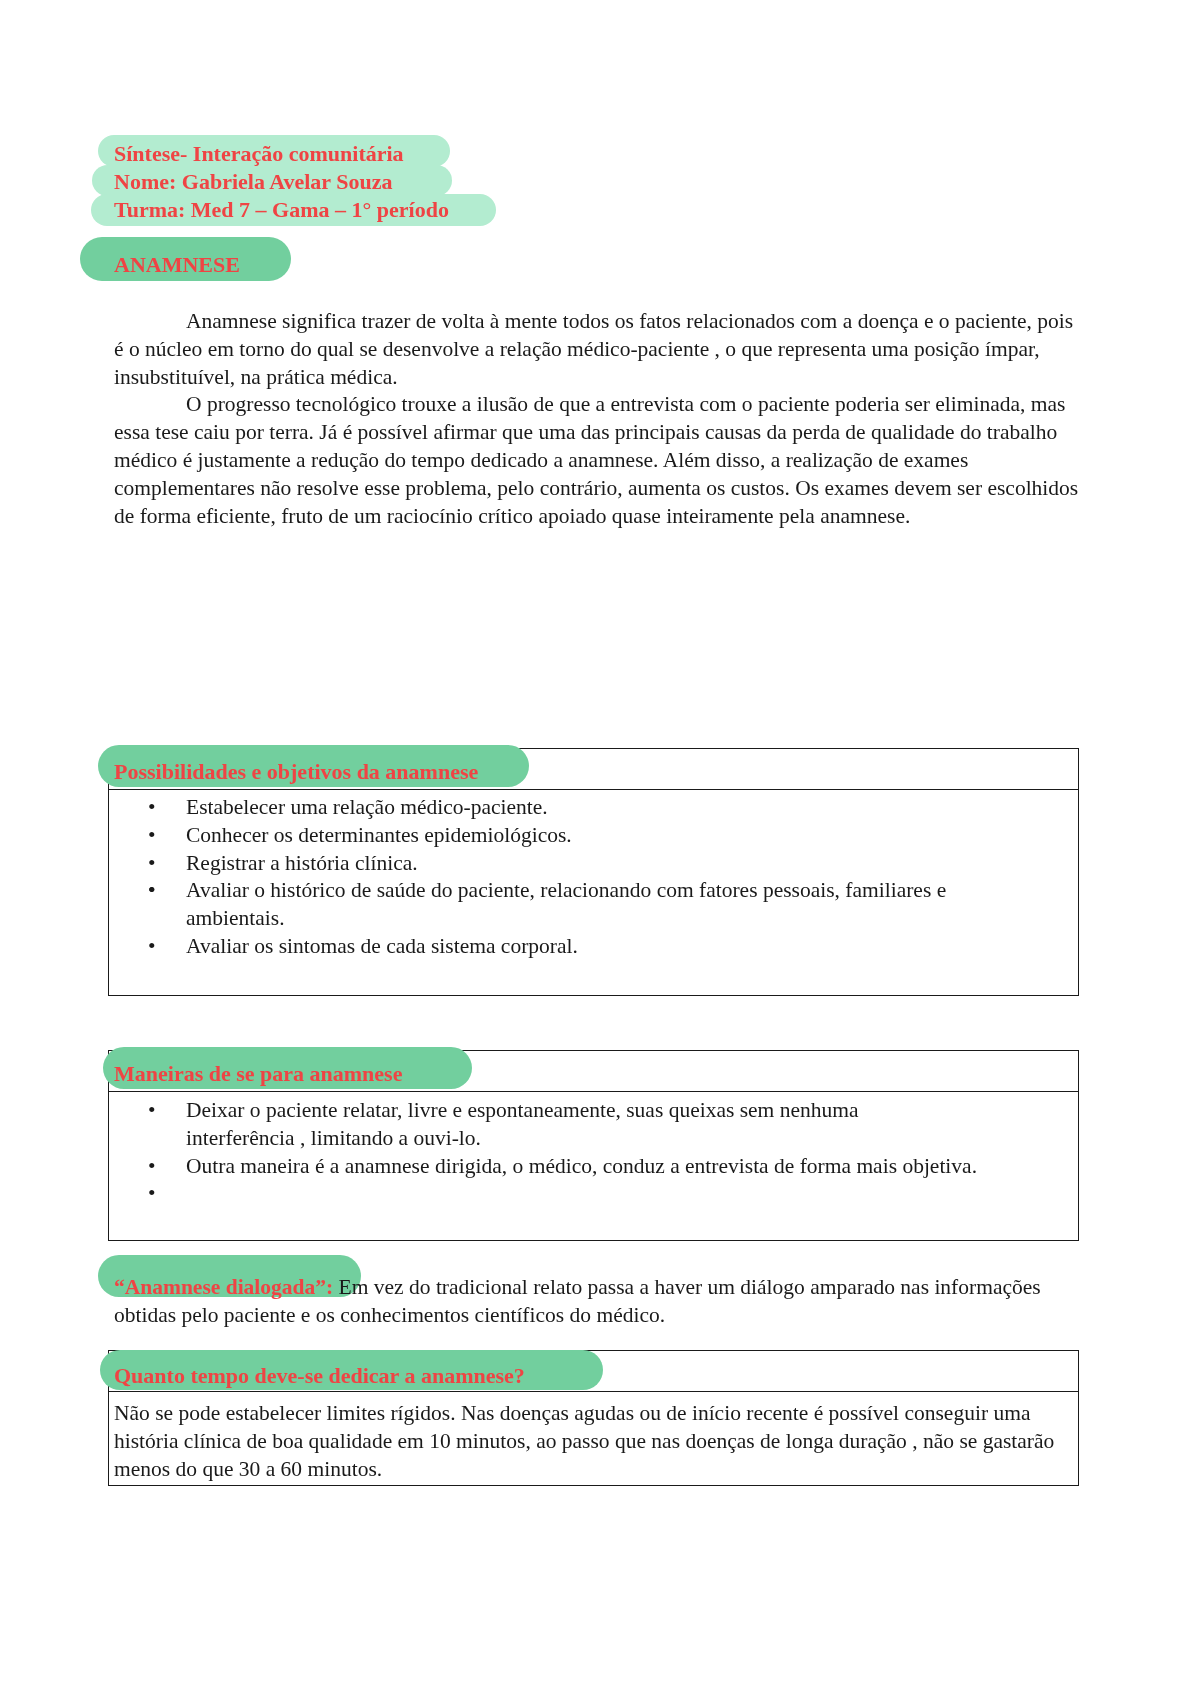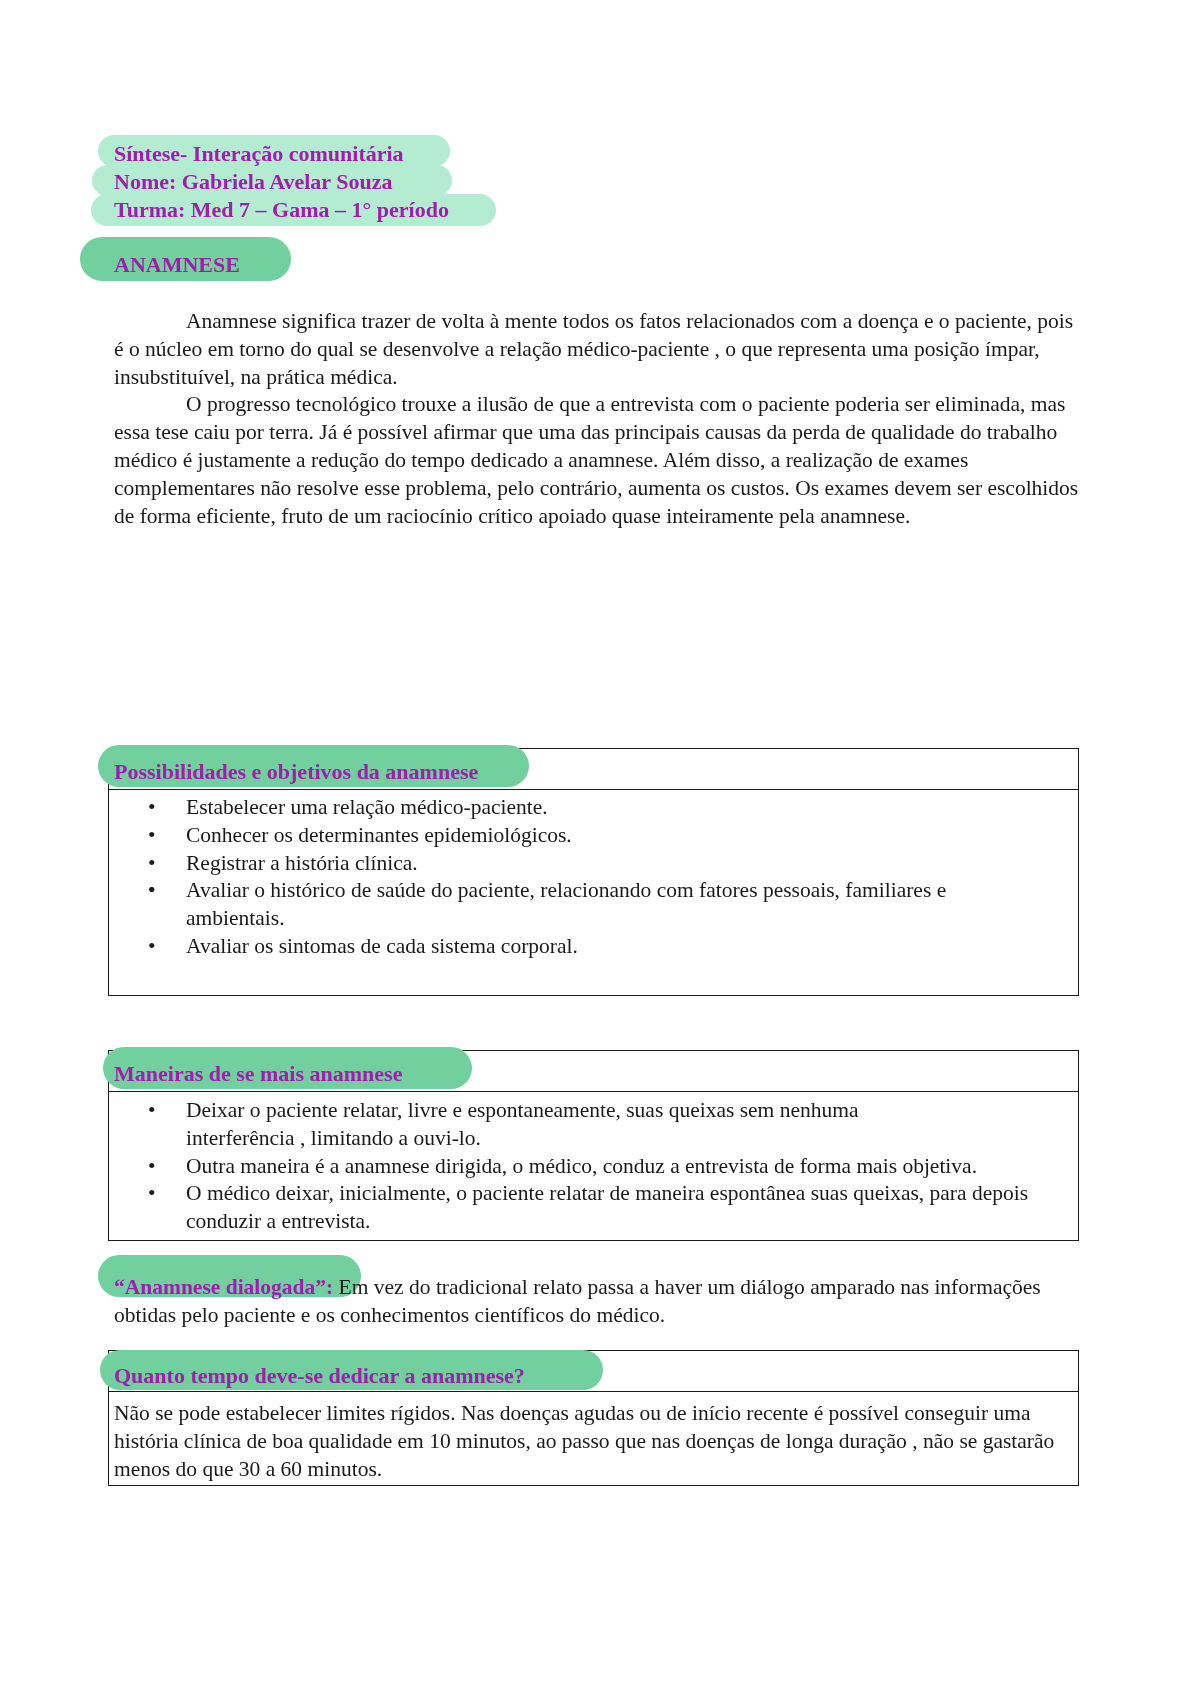--- a/index.html
+++ b/index.html
@@ -1,21 +1,21 @@
 <!DOCTYPE html>
 <html><head>
 <meta charset="utf-8">
 <style>
   html, body { margin: 0; padding: 0; background: #ffffff; }
   body { width: 1191px; height: 1684px; position: relative; overflow: hidden;
          font-family: "Liberation Serif", serif; color: #1a1a1a; }
   .abs { position: absolute; }
   .pill-light { background: #b3ecd0; border-radius: 18px; }
   .pill-dark { background: #72cf9e; border-radius: 22px; }
-  .green-bold { font-weight: bold; color: #a21caf; font-size: 22px; line-height: 28px; white-space: nowrap; }
+  .green-bold { font-weight: bold; color: #ef4444; font-size: 22px; line-height: 28px; white-space: nowrap; }
   .body-text { font-size: 21.5px; line-height: 27.8px; }
   .para { text-indent: 72px; margin: 0; }
   .box { position: absolute; border: 1.3px solid #1a1a1a; box-sizing: border-box; }
   .box .divider { position: absolute; left: 0; right: 0; height: 0; border-top: 1.3px solid #1a1a1a; }
   ul.bullets { list-style: none; margin: 0; padding: 0; }
   ul.bullets li { position: relative; padding-left: 78px; }
   ul.bullets li .bullet { position: absolute; left: 40px; top: 0; }
 </style>
 </head>
 <body>
@@ -47,25 +47,25 @@
   <li><span class="bullet">•</span><span>Registrar a história clínica.</span></li>
   <li><span class="bullet">•</span></li>
   <li style="padding-right:30px;"><span class="bullet">•</span><span>Avaliar o histórico de saúde do paciente, relacionando com fatores pessoais, familiares e ambientais.</span></li>
   <li><span class="bullet">•</span><span>Avaliar os sintomas de cada sistema corporal.</span></li>
 </ul>
 
 <div class="box" style="left:108px; top:1050px; width:971px; height:191px;">
   <div class="divider" style="top:40px;"></div>
 </div>
 <div class="abs pill-dark" style="left:103px; top:1047px; width:369px; height:42px;"></div>
-<div class="abs green-bold" style="left:114px; top:1060px;">Maneiras de se mais anamnese</div>
+<div class="abs green-bold" style="left:114px; top:1060px;">Maneiras de se para anamnese</div>
 <ul class="abs bullets body-text" style="left:108px; top:1097px; width:970px;">
   <li style="padding-right:130px;"><span class="bullet">•</span><span>Deixar o paciente relatar, livre e espontaneamente, suas queixas sem nenhuma interferência , limitando a ouvi-lo.</span></li>
   <li><span class="bullet">•</span><span>Outra maneira é a anamnese dirigida, o médico, conduz a entrevista de forma mais objetiva.</span></li>
-  <li style="padding-right:20px;"><span class="bullet">•</span><span>O médico deixar, inicialmente, o paciente relatar de maneira espontânea suas queixas, para depois conduzir a entrevista.</span></li>
+  <li style="padding-right:20px;"><span class="bullet">•</span></li>
 </ul>
 
 <div class="abs pill-dark" style="left:98px; top:1255px; width:263px; height:42px;"></div>
 <div class="abs body-text" style="left:114px; top:1273px; width:950px;">
   <span class="green-bold" style="font-size:21.5px;">“Anamnese dialogada”:</span><span> Em vez do tradicional relato passa a haver um diálogo amparado nas informações obtidas pelo paciente e os conhecimentos científicos do médico.</span>
 </div>
 
 <div class="box" style="left:108px; top:1350px; width:971px; height:136px;">
   <div class="divider" style="top:40px;"></div>
 </div>

